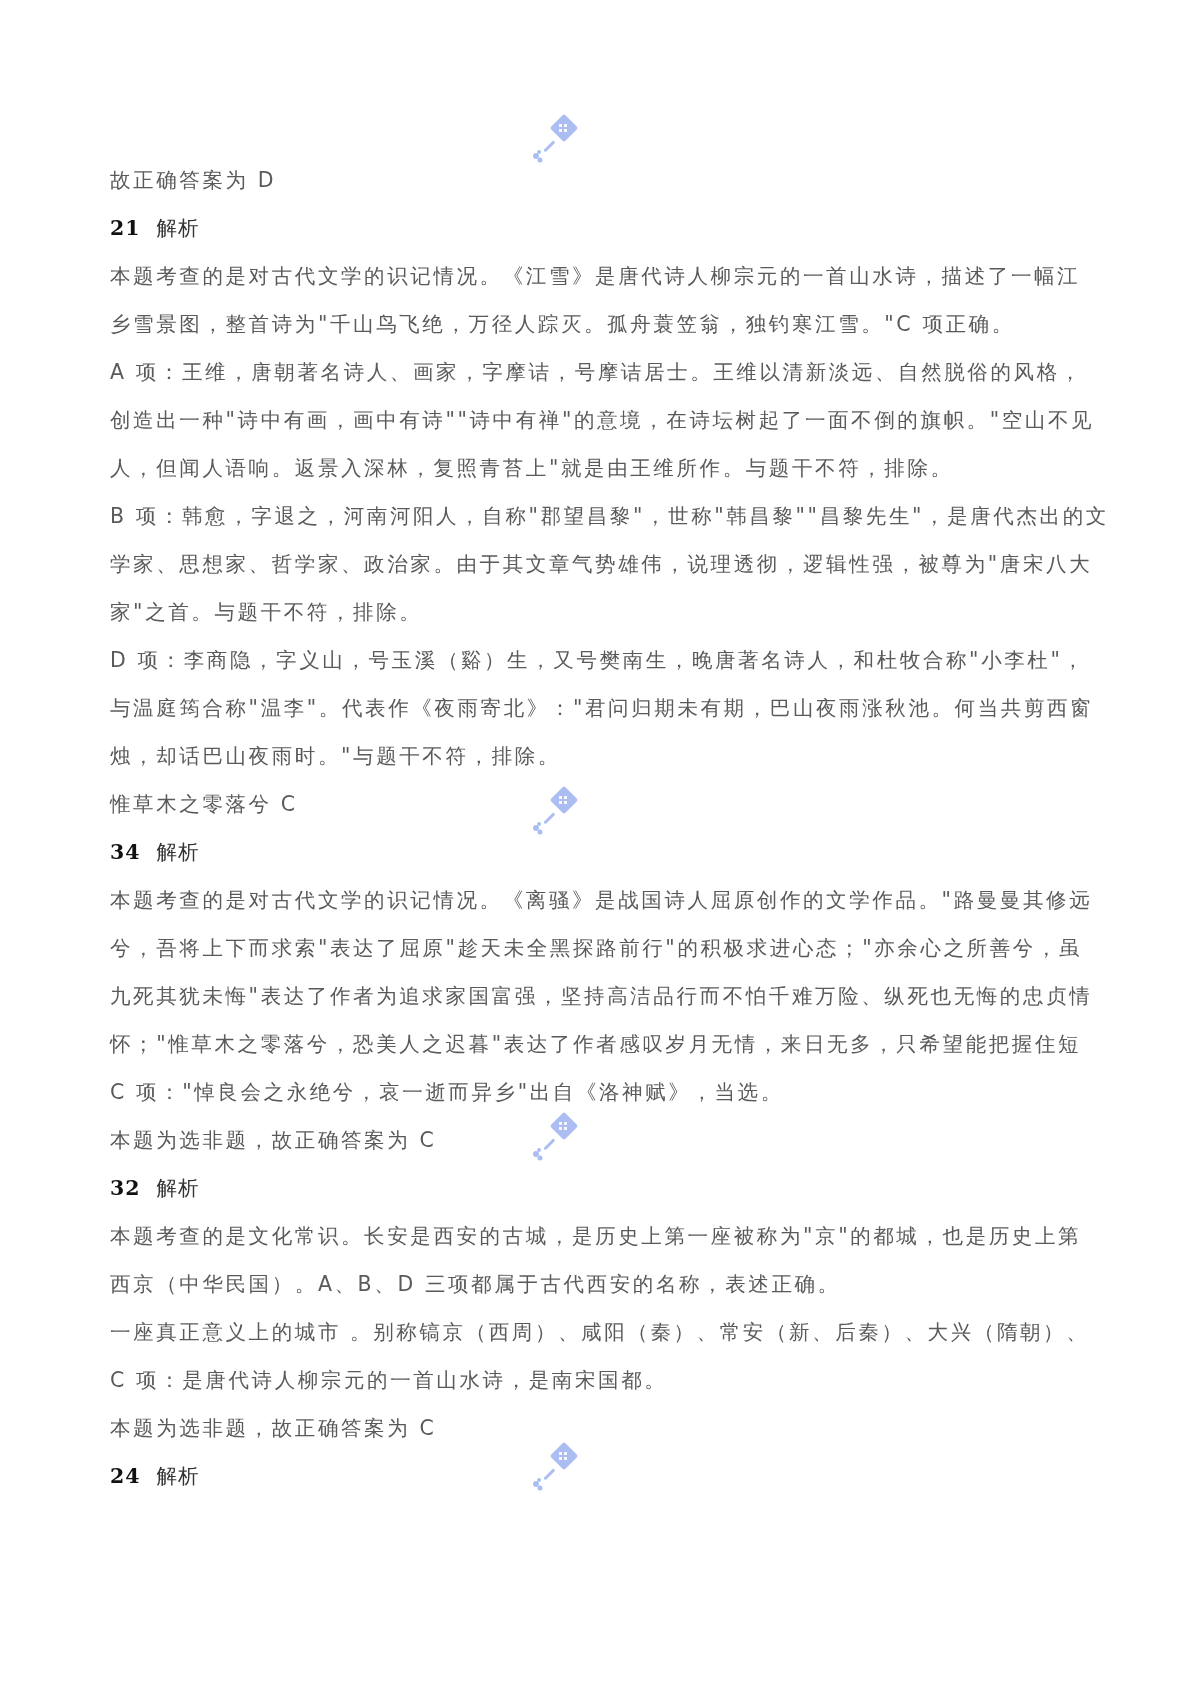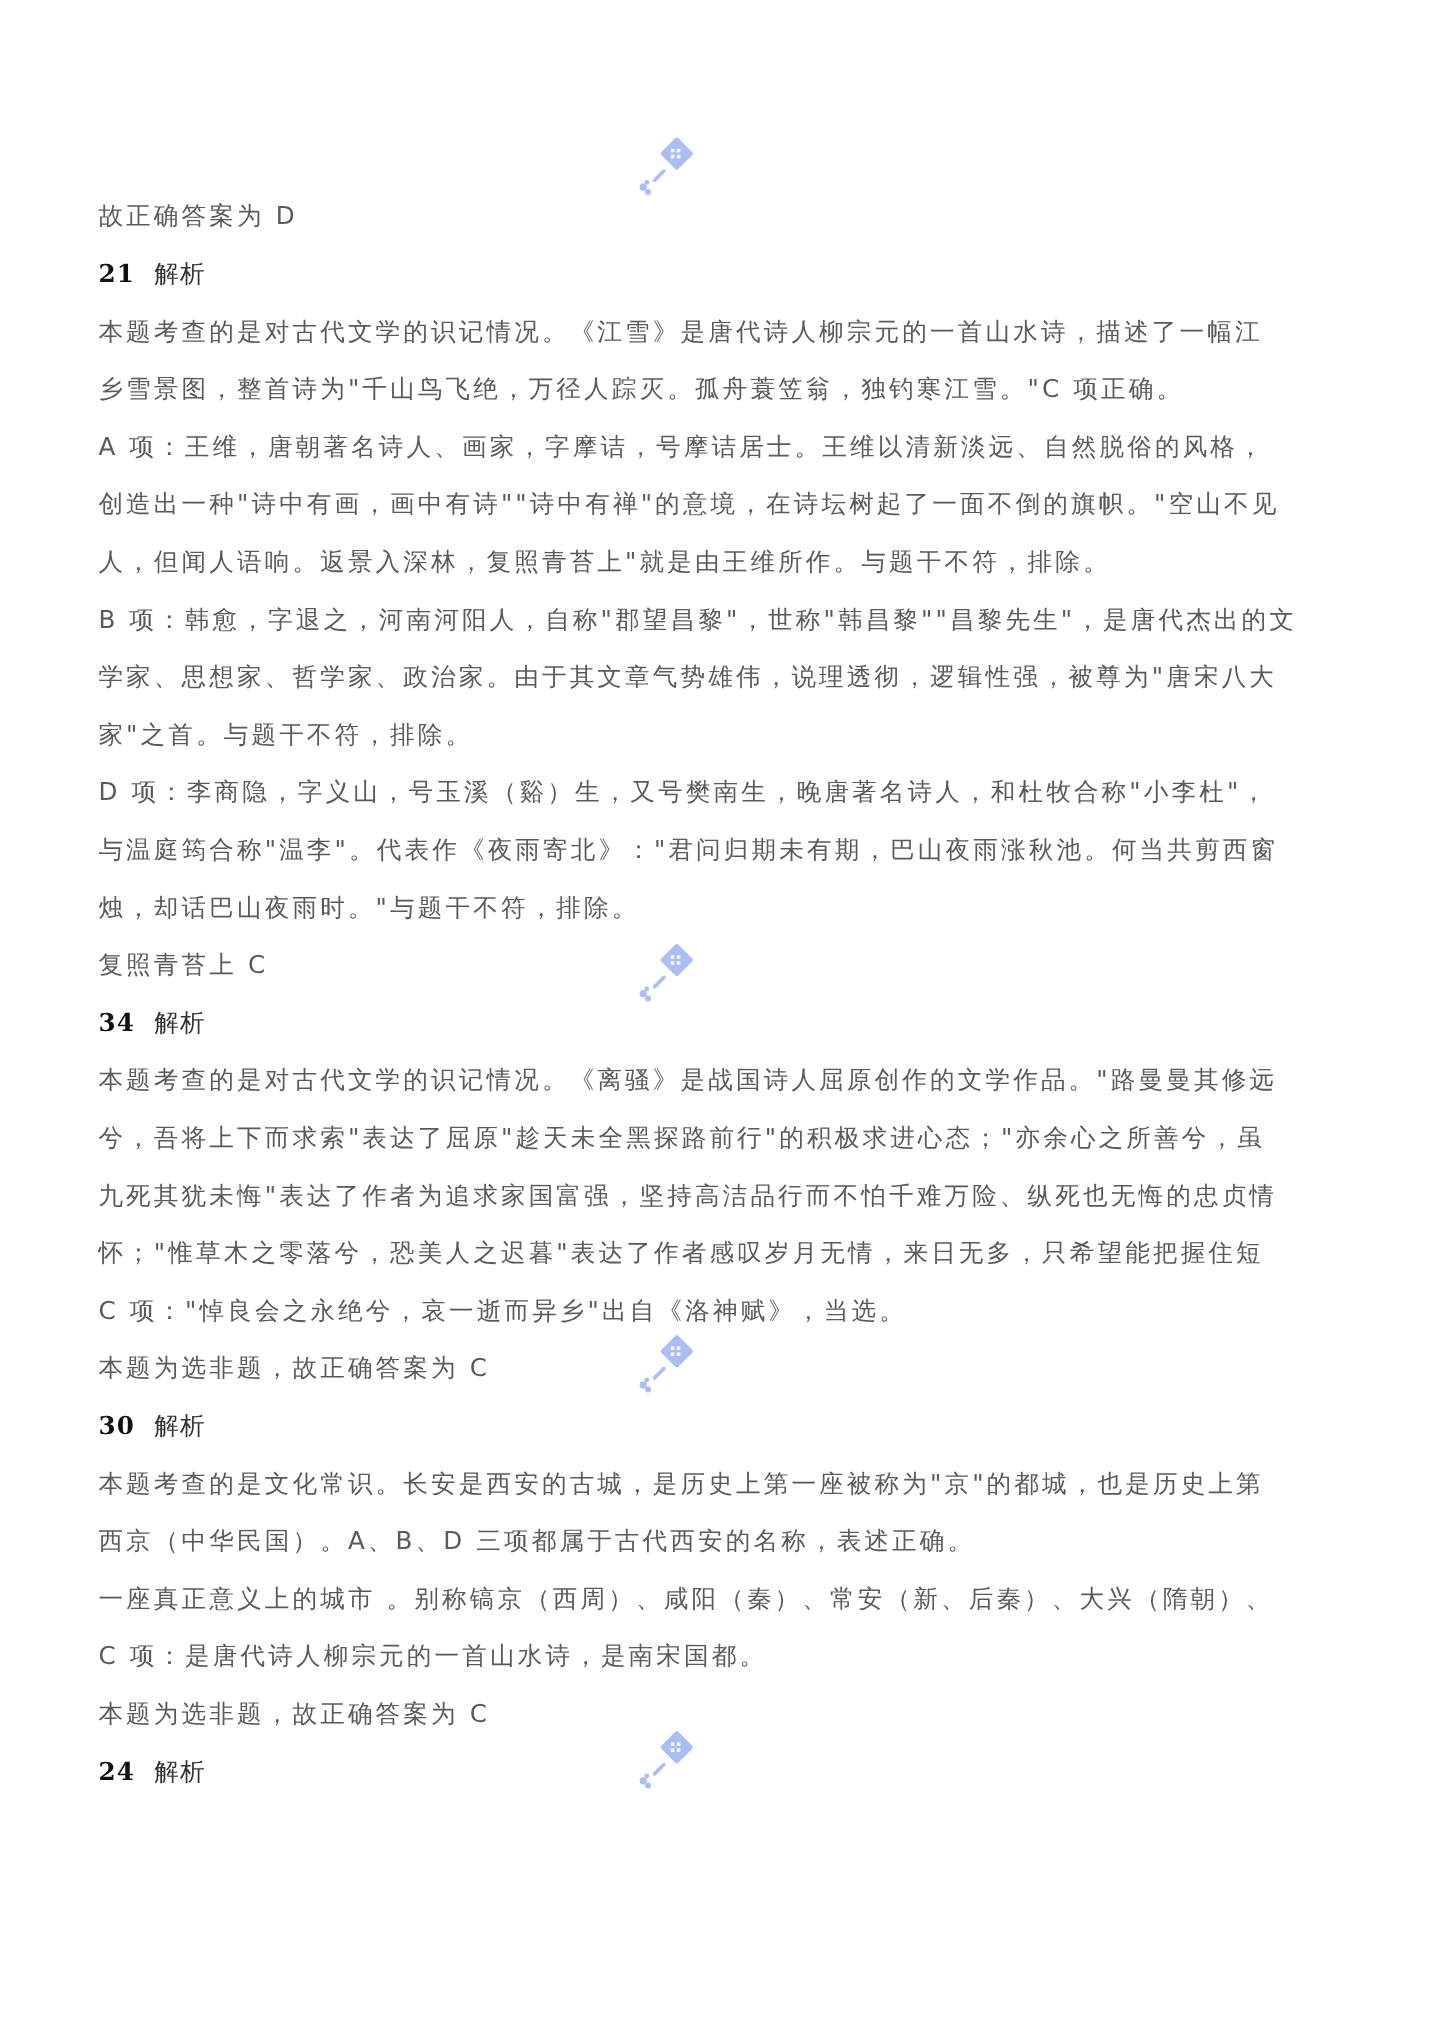--- a/index.html
+++ b/index.html
@@ -17,21 +17,21 @@
     }
     .page {
       position: absolute;
       left: 0;
       top: 0;
       width: 1191px;
       height: 1684px;
     }
     .content {
       position: absolute;
-      left: 82px;
+      left: 110px;
       top: 156px;
       width: 1010px;
     }
     .line {
       font-size: 20.5px;
       line-height: 48px;
       height: 48px;
       white-space: nowrap;
       letter-spacing: 2.6px;
       color: #5a5a5a;
@@ -73,29 +73,29 @@
       <div class="line">乡雪景图，整首诗为"千山鸟飞绝，万径人踪灭。孤舟蓑笠翁，独钓寒江雪。"C 项正确。</div>
       <div class="line">A 项：王维，唐朝著名诗人、画家，字摩诘，号摩诘居士。王维以清新淡远、自然脱俗的风格，</div>
       <div class="line">创造出一种"诗中有画，画中有诗""诗中有禅"的意境，在诗坛树起了一面不倒的旗帜。"空山不见</div>
       <div class="line">人，但闻人语响。返景入深林，复照青苔上"就是由王维所作。与题干不符，排除。</div>
       <div class="line">B 项：韩愈，字退之，河南河阳人，自称"郡望昌黎"，世称"韩昌黎""昌黎先生"，是唐代杰出的文</div>
       <div class="line">学家、思想家、哲学家、政治家。由于其文章气势雄伟，说理透彻，逻辑性强，被尊为"唐宋八大</div>
       <div class="line">家"之首。与题干不符，排除。</div>
       <div class="line">D 项：李商隐，字义山，号玉溪（谿）生，又号樊南生，晚唐著名诗人，和杜牧合称"小李杜"，</div>
       <div class="line">与温庭筠合称"温李"。代表作《夜雨寄北》："君问归期未有期，巴山夜雨涨秋池。何当共剪西窗</div>
       <div class="line">烛，却话巴山夜雨时。"与题干不符，排除。</div>
-      <div class="line">复照青苔上 C</div>
+      <div class="line">惟草木之零落兮 C</div>
       <div class="line heading"><span class="num">34</span><span class="label">解析</span></div>
       <div class="line">本题考查的是对古代文学的识记情况。《离骚》是战国诗人屈原创作的文学作品。"路曼曼其修远</div>
       <div class="line">兮，吾将上下而求索"表达了屈原"趁天未全黑探路前行"的积极求进心态；"亦余心之所善兮，虽</div>
       <div class="line">九死其犹未悔"表达了作者为追求家国富强，坚持高洁品行而不怕千难万险、纵死也无悔的忠贞情</div>
       <div class="line">怀；"惟草木之零落兮，恐美人之迟暮"表达了作者感叹岁月无情，来日无多，只希望能把握住短</div>
       <div class="line">C 项："悼良会之永绝兮，哀一逝而异乡"出自《洛神赋》，当选。</div>
       <div class="line">本题为选非题，故正确答案为 C</div>
-      <div class="line heading"><span class="num">30</span><span class="label">解析</span></div>
+      <div class="line heading"><span class="num">32</span><span class="label">解析</span></div>
       <div class="line">本题考查的是文化常识。长安是西安的古城，是历史上第一座被称为"京"的都城，也是历史上第</div>
       <div class="line">西京（中华民国）。A、B、D 三项都属于古代西安的名称，表述正确。</div>
       <div class="line">一座真正意义上的城市 。别称镐京（西周）、咸阳（秦）、常安（新、后秦）、大兴（隋朝）、</div>
       <div class="line">C 项：是唐代诗人柳宗元的一首山水诗，是南宋国都。</div>
       <div class="line">本题为选非题，故正确答案为 C</div>
       <div class="line heading"><span class="num">24</span><span class="label">解析</span></div>
     </div>
   <div id="watermarks">
       <div class="watermark" style="left: 528px; top: 112px;">
         <svg viewBox="0 0 54 54" xmlns="http://www.w3.org/2000/svg">

